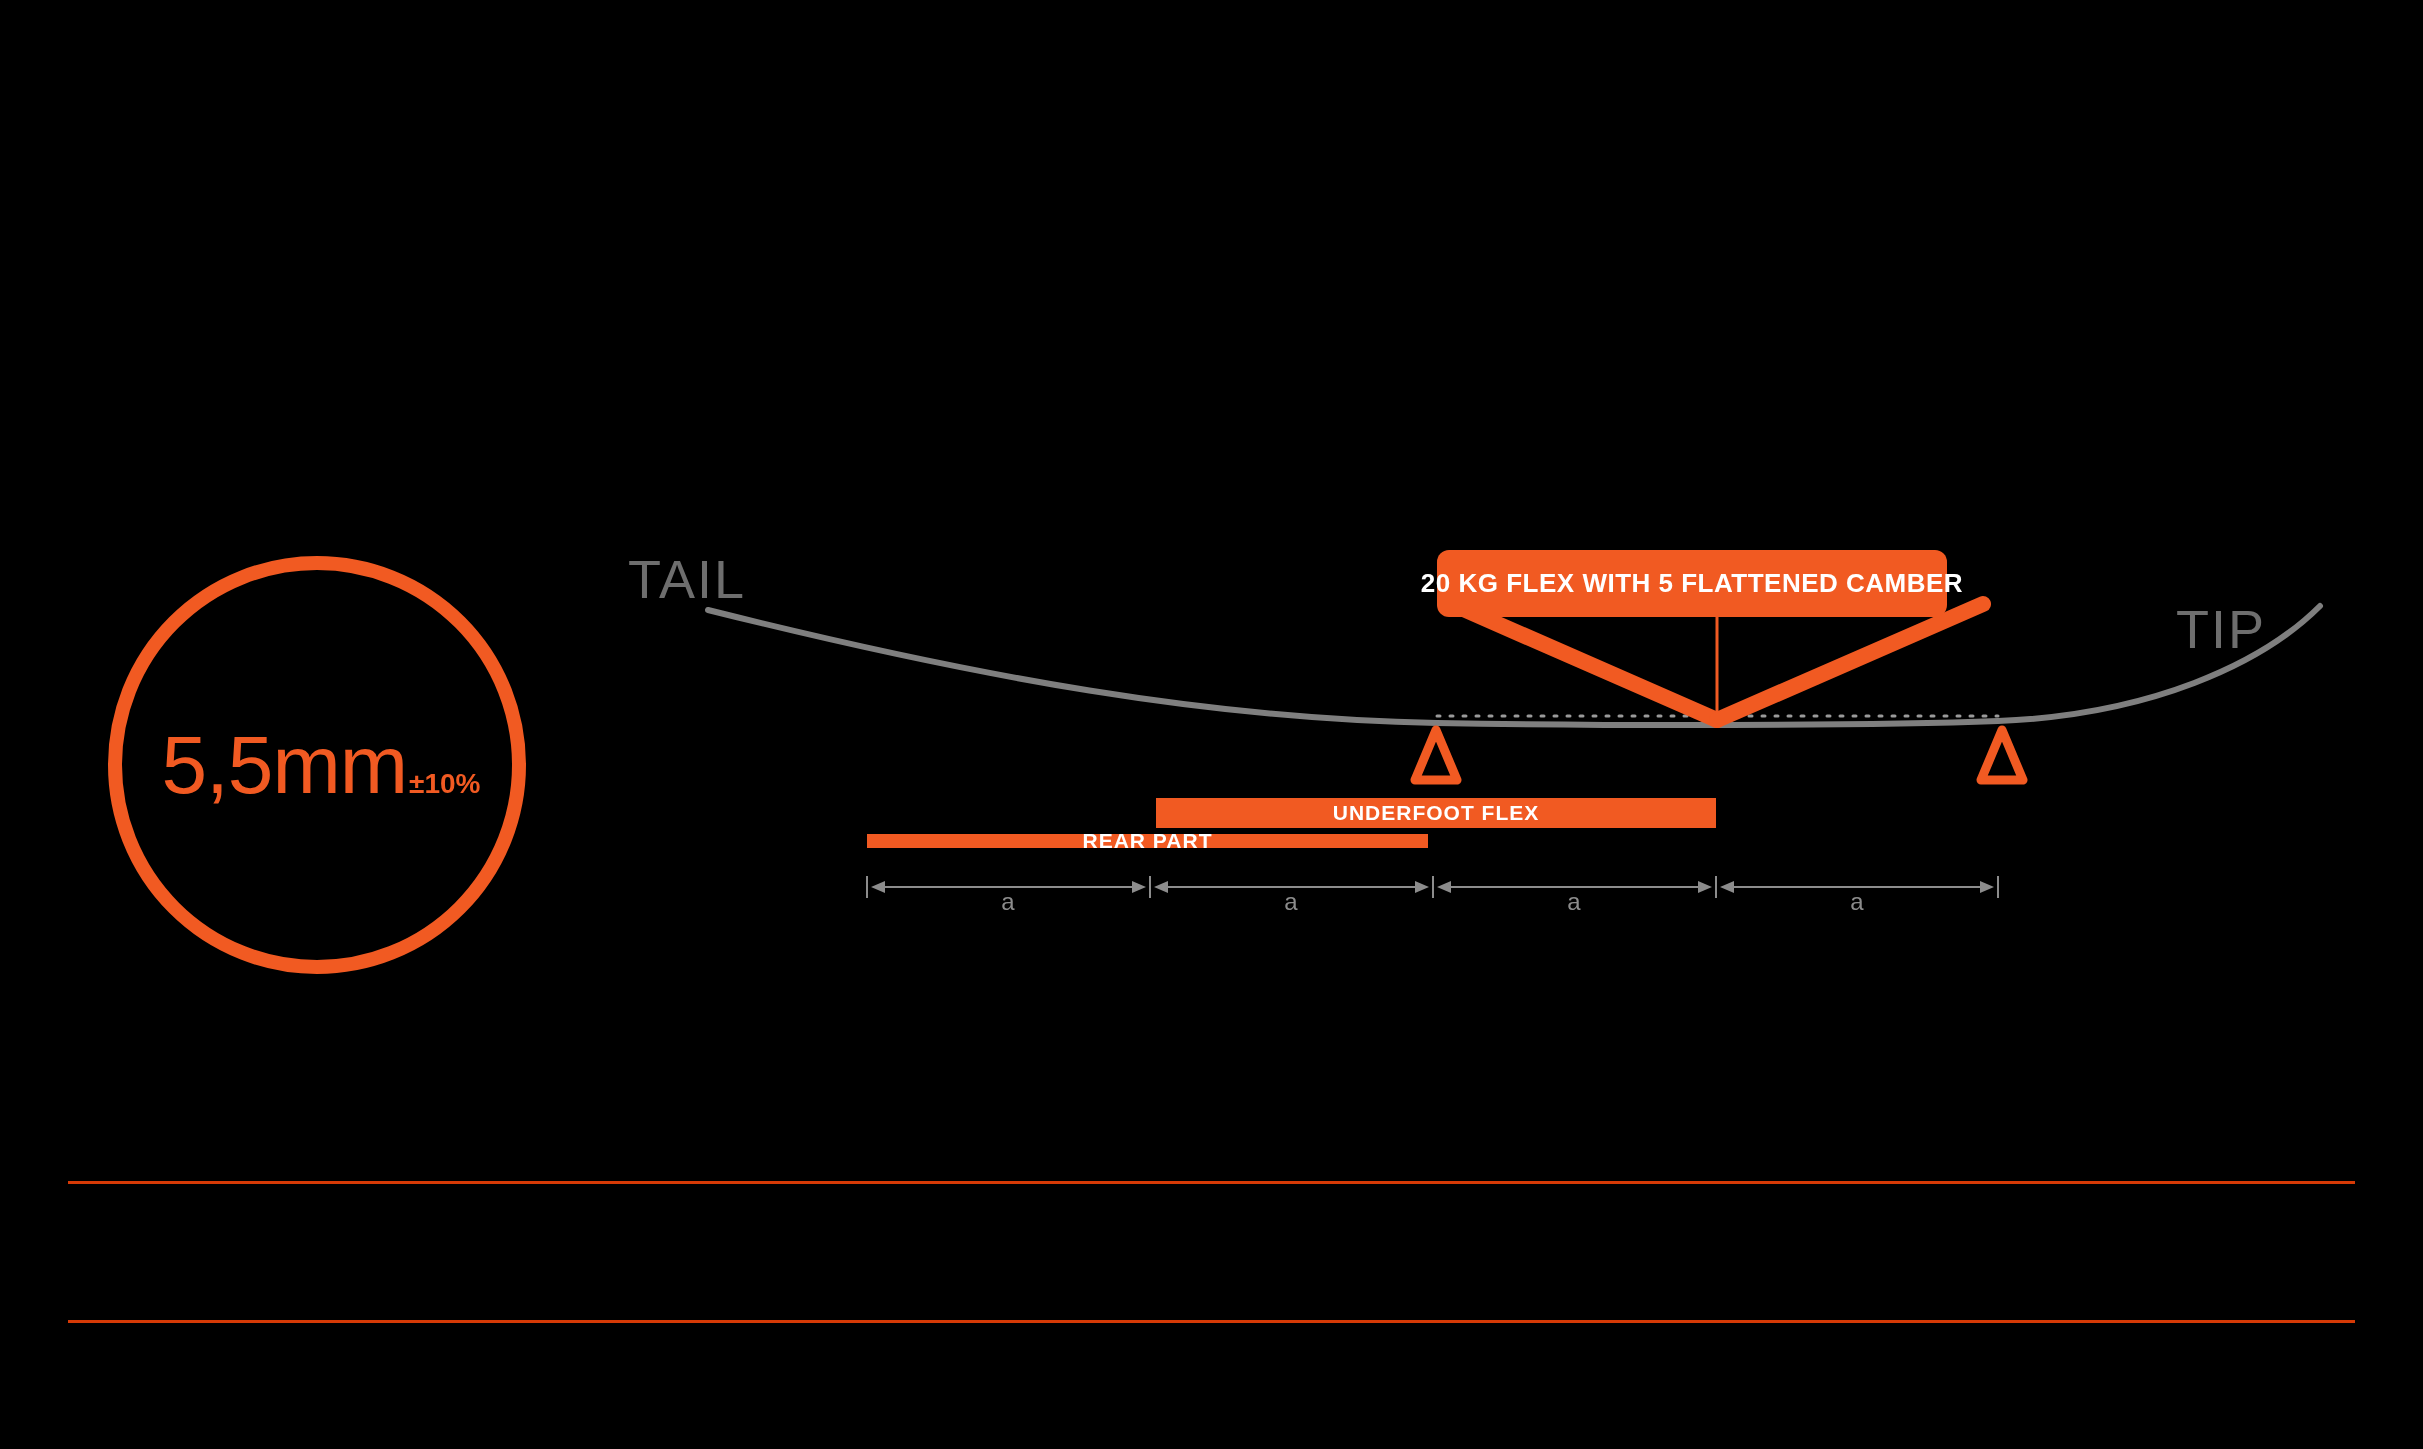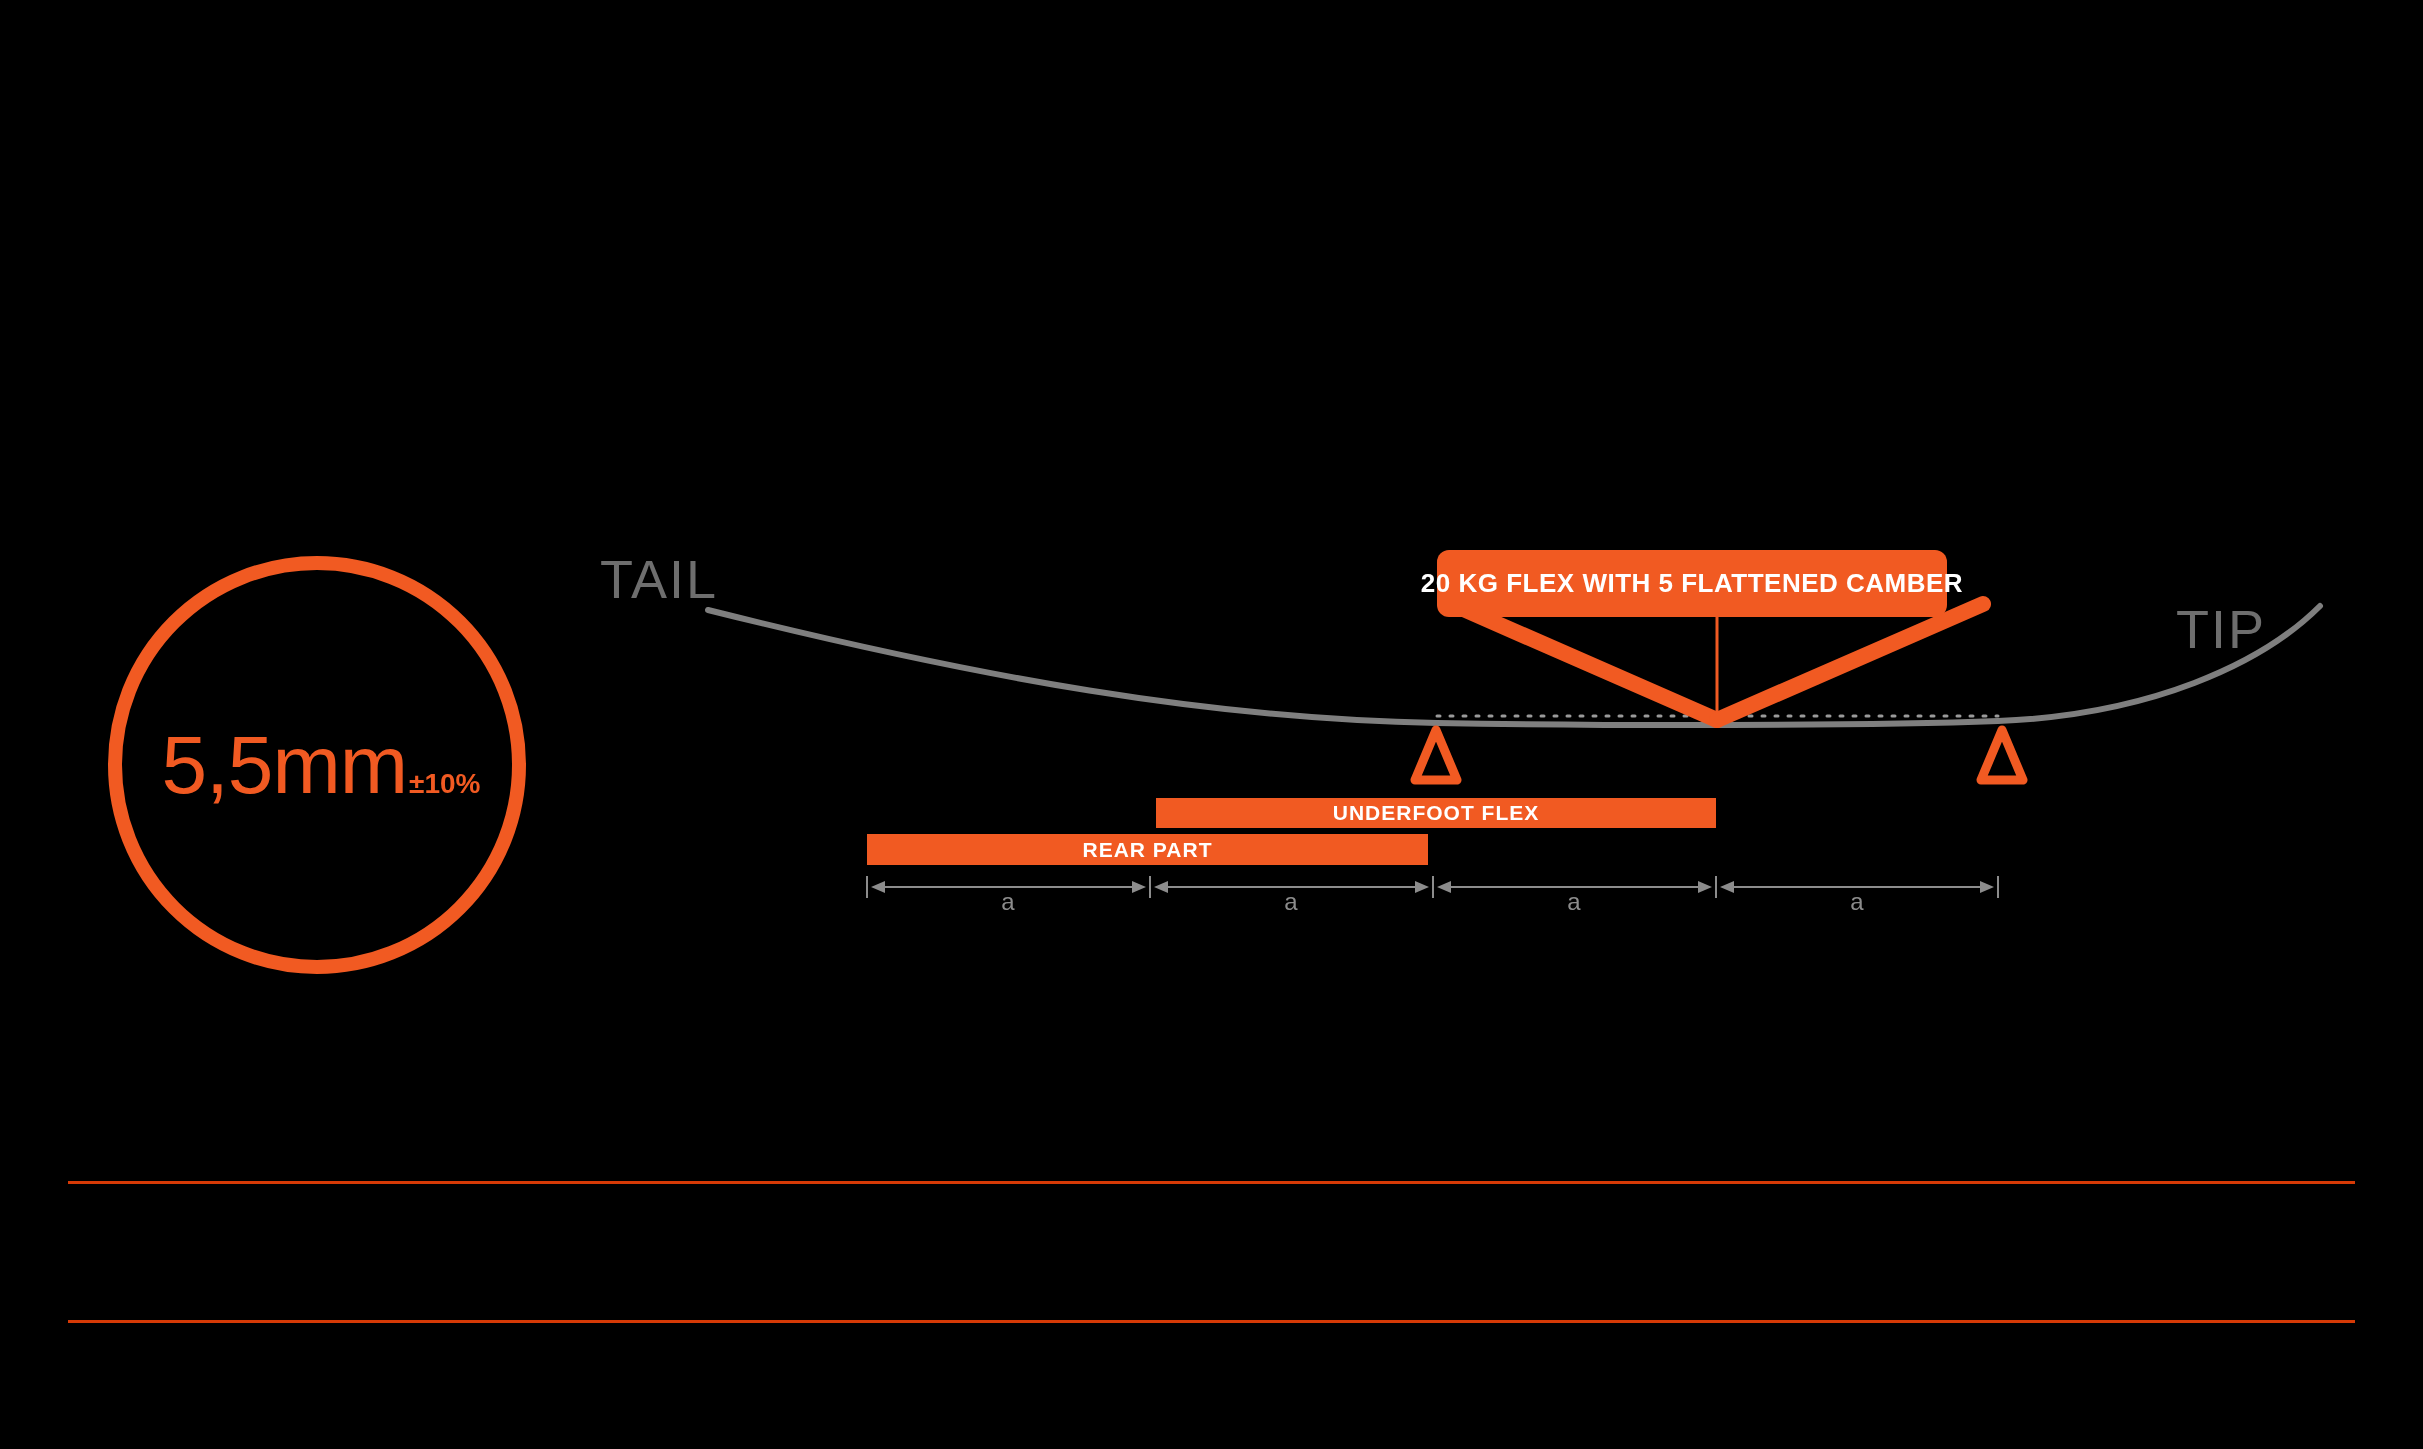--- a/index.html
+++ b/index.html
@@ -29,40 +29,40 @@
     display:flex;align-items:center;justify-content:center;
   }
   .flex-circle .inner{display:flex;align-items:baseline;color:var(--orange);}
   .flex-value{font-size:82px;font-weight:400;letter-spacing:-1px;margin-left:8px;}
   .flex-tol{font-size:28px;font-weight:700;margin-left:2px;}
   
   .end-label{
     position:absolute;color:var(--text_gray);
     font-size:54px;letter-spacing:2px;font-weight:400;
   }
-  .tail-label{left:600px;top:548px;}
+  .tail-label{left:628px;top:548px;}
   .tip-label{left:2176px;top:598px;}
   
   svg.layer{position:absolute;left:0;top:0;}
   .ski-stroke{stroke:var(--curve_gray);stroke-width:6;fill:none;stroke-linecap:round;}
   .chord-stroke{stroke:#9a9a9a;stroke-width:3;fill:none;stroke-dasharray:3 10;stroke-linecap:round;}
   .orange-stroke{stroke:var(--orange);fill:none;}
   .dim-stroke{stroke:var(--dim_gray);stroke-width:2;fill:none;}
   .dim-fill{fill:var(--dim_gray);}
   
   .callout-banner{
     position:absolute;left:1437px;top:550px;width:510px;height:67px;
     background:var(--orange);border-radius:12px;
     display:flex;align-items:center;justify-content:center;
     color:var(--white);font-size:26px;font-weight:700;letter-spacing:0.5px;
     white-space:nowrap;
   }
   
   .part-bar{
-    position:absolute;height:31px;background:var(--orange);
+    position:absolute;height:14px;background:var(--orange);
     display:flex;align-items:center;justify-content:center;
     color:var(--white);font-size:21px;font-weight:700;letter-spacing:1px;
     white-space:nowrap;
   }
   .underfoot-bar{left:1156px;top:798px;width:560px;height:30px;}
   .rear-bar{left:867px;top:834px;width:561px;}
   .front-bar{left:1433px;top:834px;width:565px;}
   
   .seg-label{
     position:absolute;top:888px;transform:translateX(-50%);

